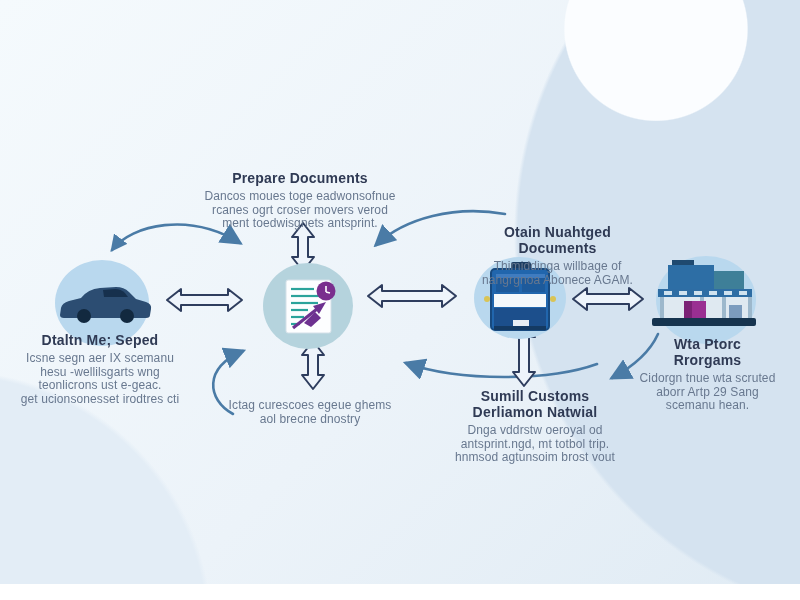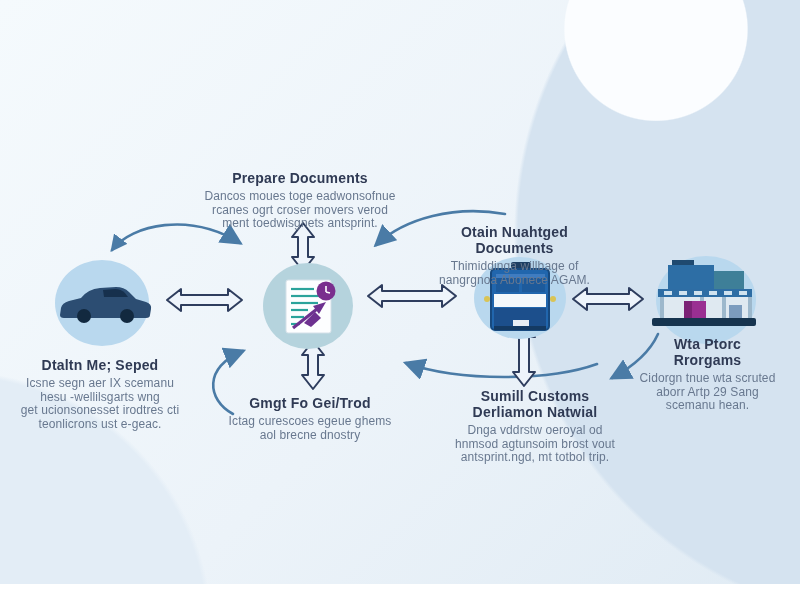--- a/index.html
+++ b/index.html
@@ -140,47 +140,46 @@
     </g>
   </svg>
 
   <div class="tb" style="left:185px;top:170px;width:230px">
     <div class="title">Prepare Documents</div>
     <div class="sub first">Dancos moues toge eadwonsofnue</div>
     <div class="sub">rcanes ogrt croser movers verod</div>
     <div class="sub">ment toedwisgnets antsprint.</div>
   </div>
 
-  <div class="tb" style="left:417px;top:224px;width:195px">
+  <div class="tb" style="left:460px;top:224px;width:195px">
     <div class="title">Otain Nuahtged</div>
     <div class="title">Documents</div>
     <div class="sub first">Thimiddinga willbage of</div>
     <div class="sub">nangrgnoa Abonece AGAM.</div>
   </div>
 
-  <div class="tb" style="left:5px;top:357px;width:190px">
+  <div class="tb" style="left:5px;top:332px;width:190px">
     <div class="title">Dtaltn Me; Seped</div>
     <div class="sub first">Icsne segn aer IX scemanu</div>
     <div class="sub">hesu -wellilsgarts wng</div>
+    <div class="sub">teonlicrons ust e-geac.</div>
     <div class="sub">get ucionsonesset irodtres cti</div>
-    <div class="sub">teonlicrons ust e-geac.</div>
   </div>
 
   <div class="tb" style="left:210px;top:395px;width:200px">
-    <div class="title">Gmgt Fo Gei/Trod</div>
     <div class="sub first">Ictag curescoes egeue ghems</div>
     <div class="sub">aol brecne dnostry</div>
   </div>
 
   <div class="tb" style="left:430px;top:388px;width:210px">
     <div class="title">Sumill Customs</div>
     <div class="title">Derliamon Natwial</div>
     <div class="sub first">Dnga vddrstw oeroyal od</div>
+    <div class="sub">antsprint.ngd, mt totbol trip.</div>
     <div class="sub">hnmsod agtunsoim brost vout</div>
-    <div class="sub">antsprint.ngd, mt totbol trip.</div>
   </div>
 
   <div class="tb" style="left:615px;top:336px;width:185px">
     <div class="title">Wta Ptorc</div>
     <div class="title">Rrorgams</div>
     <div class="sub first">Cidorgn tnue wta scruted</div>
     <div class="sub">aborr  Artp 29 Sang</div>
     <div class="sub">scemanu hean.</div>
   </div>
 

